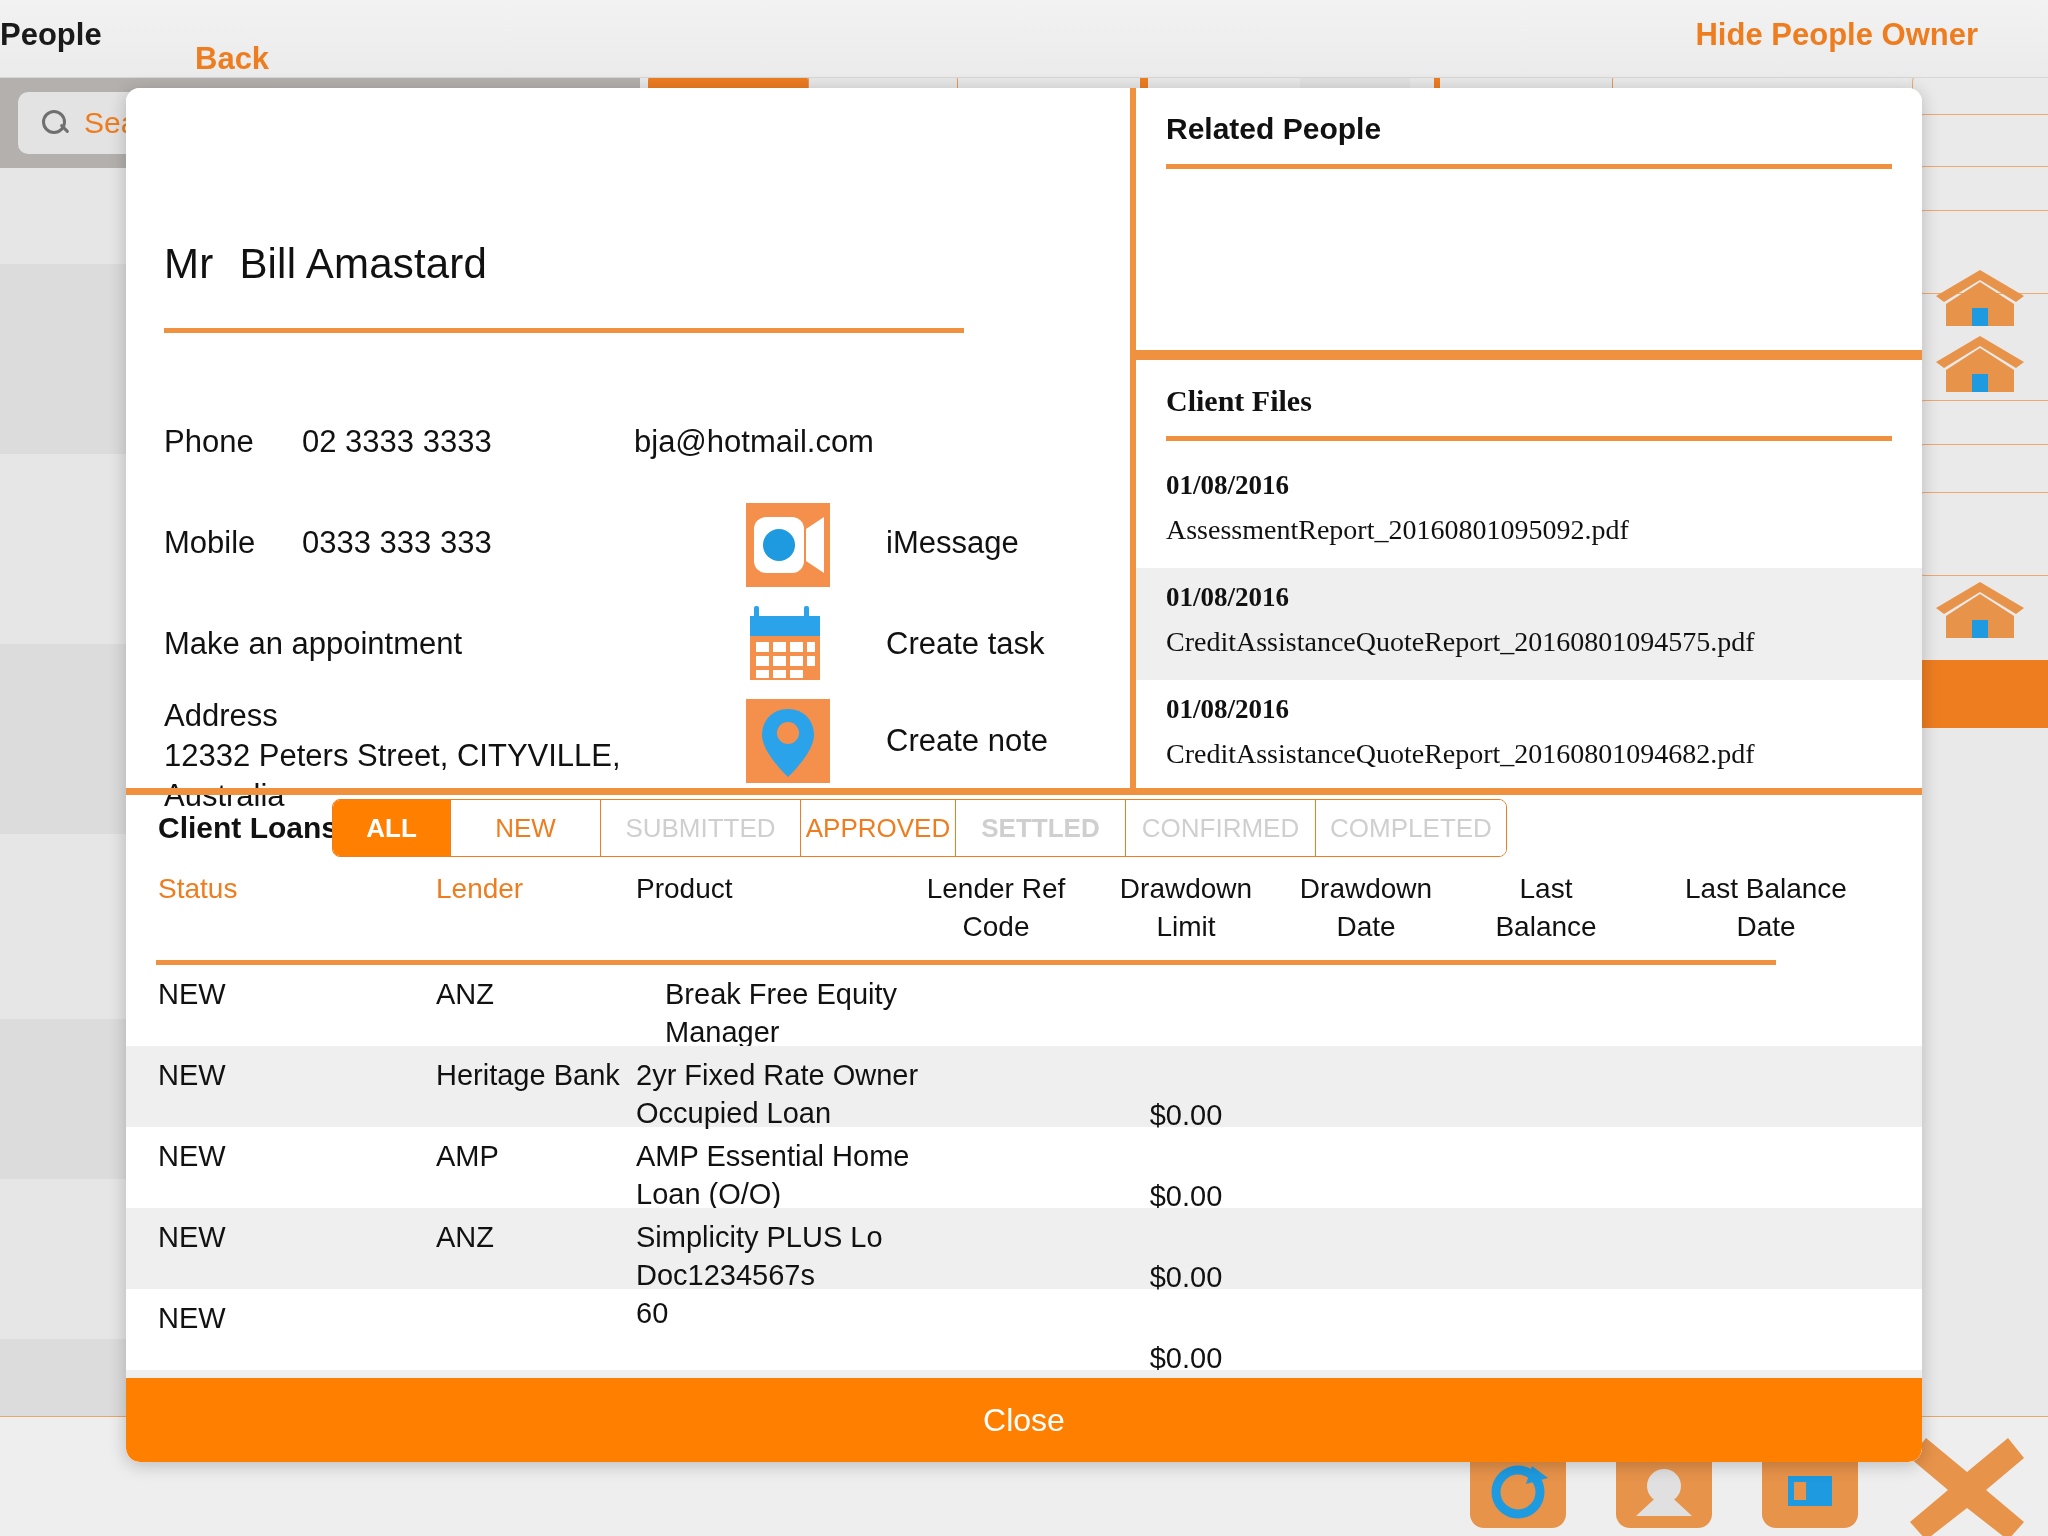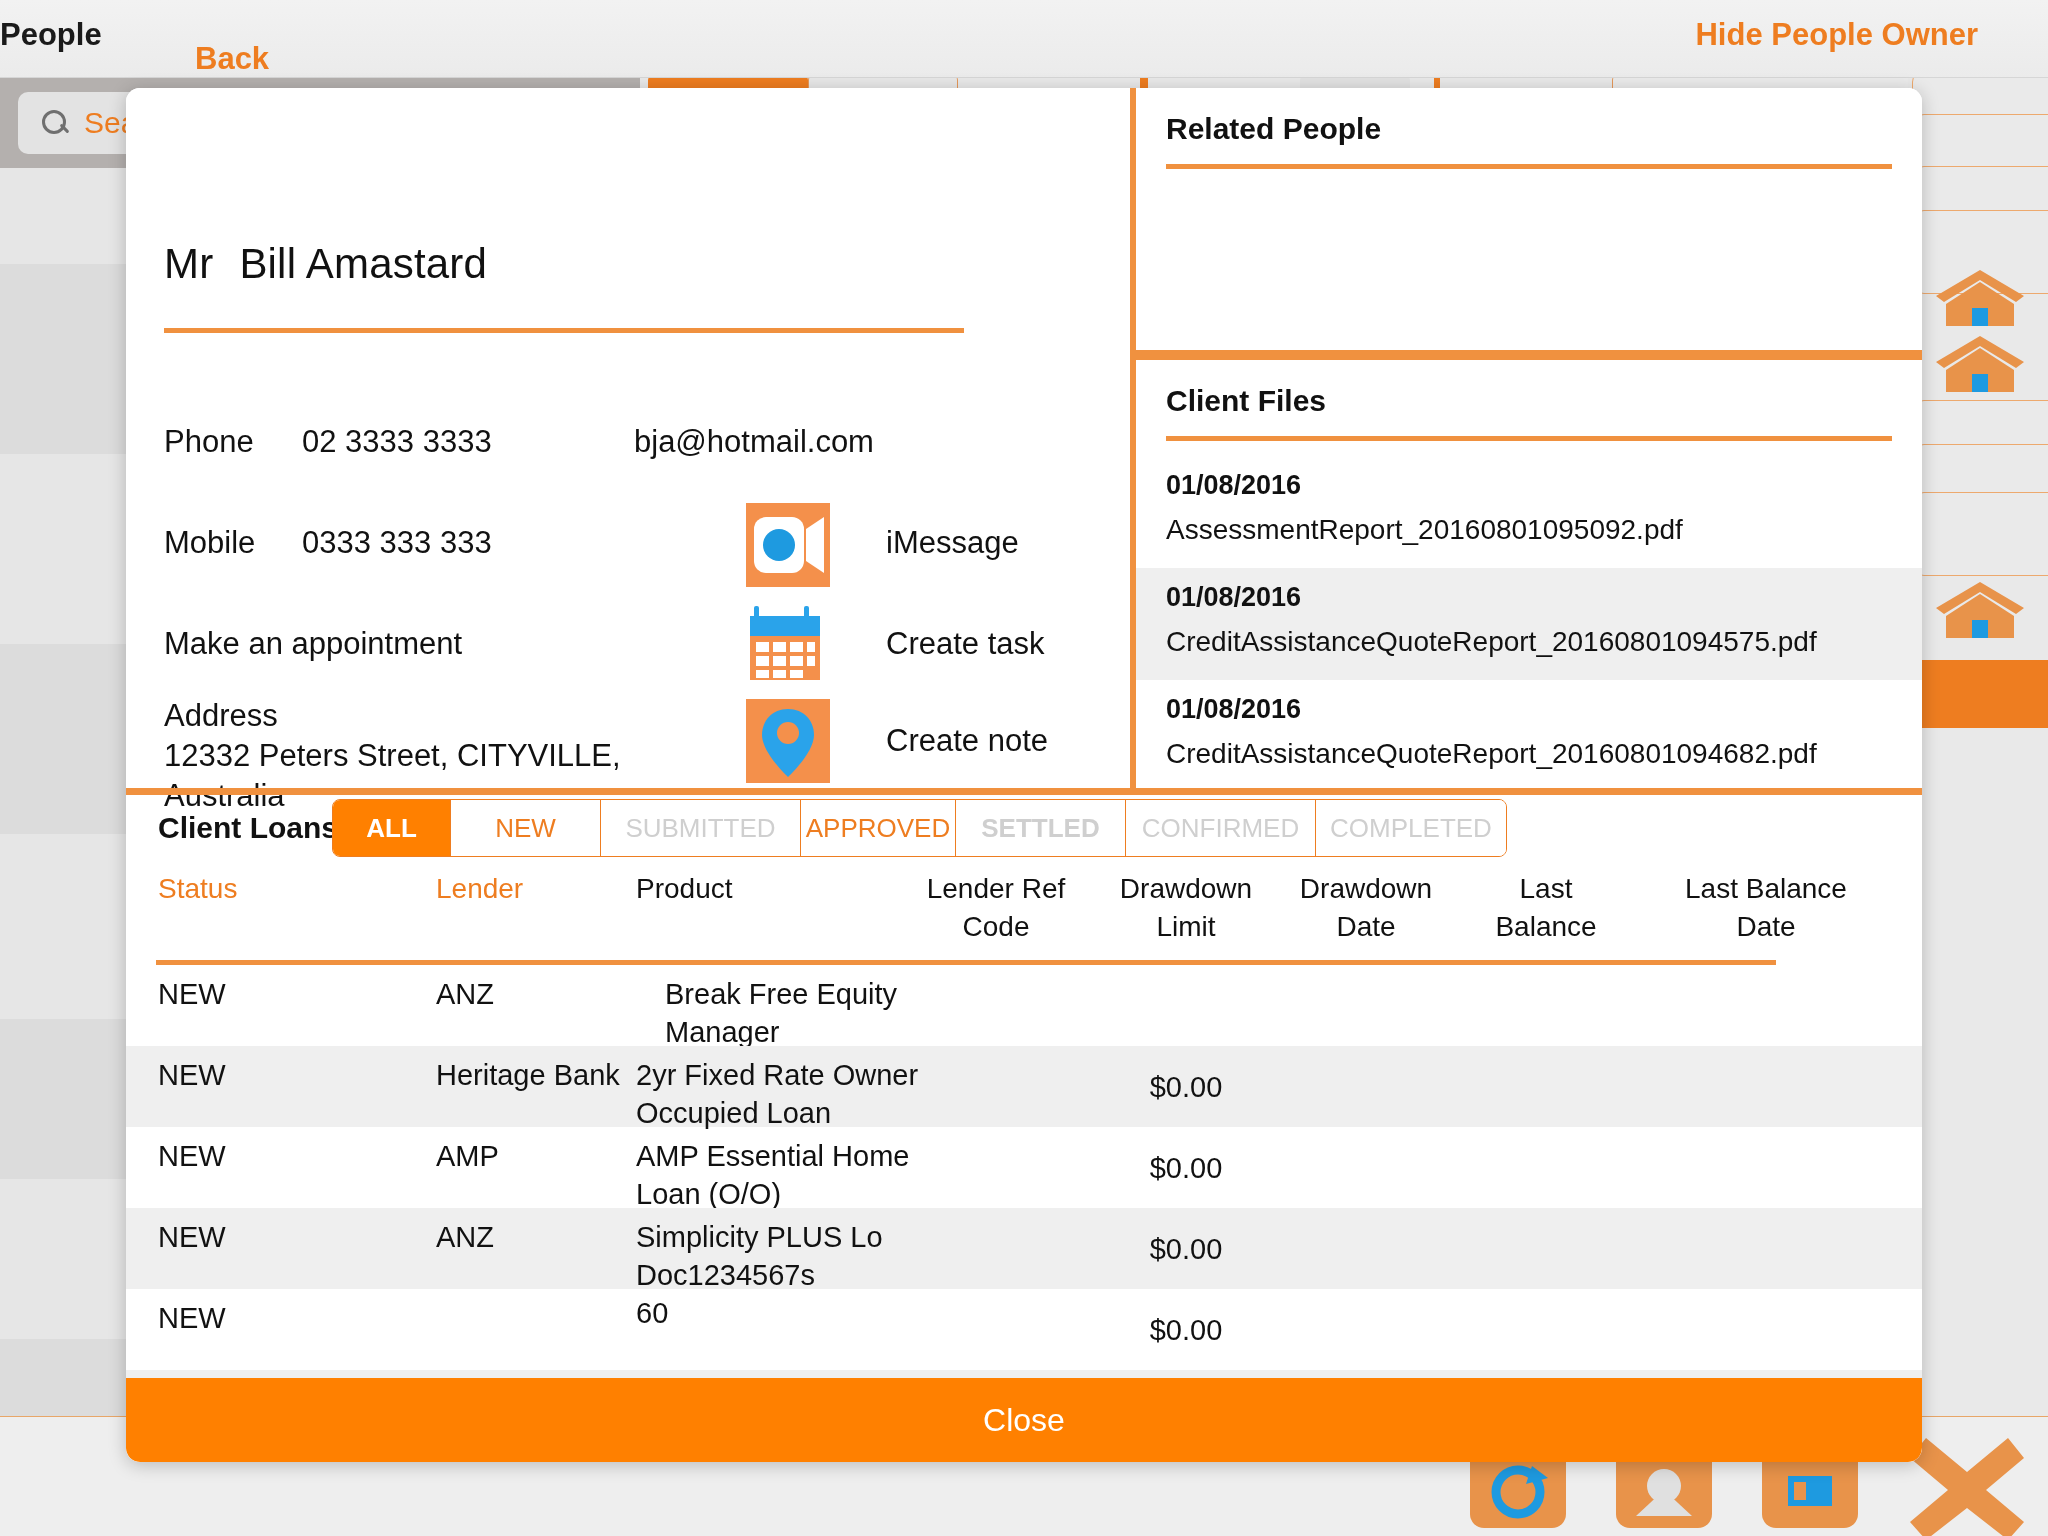--- a/index.html
+++ b/index.html
@@ -132,20 +132,21 @@
   }
 
   
   .related-pane {
     position: absolute; left: 1010px; top: 0; width: 786px; height: 262px;
     background: #fff;
   }
   .files-pane {
     position: absolute; left: 1010px; top: 272px; width: 714px; height: 428px;
     background: #fff;
+    font-family: Liberation Serif, serif;
   }
   .pane-title {
     position: absolute; left: 30px; top: 24px;
     font-size: 30px; font-weight: bold; color: #111;
   }
   .pane-rule {
     position: absolute; left: 30px; top: 76px; width: 726px; height: 5px;
     background: #f0913f;
   }
   .pane-sep {
@@ -194,21 +195,21 @@
   .thead-rule {
     position: absolute; left: 30px; top: 872px; width: 1620px; height: 5px;
     background: #f0913f;
   }
 
   .lrow { position: absolute; left: 0; width: 1796px; }
   .lrow.alt { background: #efefef; }
   .cell {
     position: absolute; font-size: 29px; color: #111; line-height: 38px;
   }
-  .cell.center { text-align: center; }
+  .cell.center { text-align: center; margin-top: 28px; }
 
   
   .close-btn {
     position: absolute; left: 0; bottom: 0; width: 1796px; height: 84px;
     background: #ff8000; color: #fff; font-size: 32px;
     display: flex; align-items: center; justify-content: center;
     border-radius: 0 0 14px 14px;
   }
 </style>
 </head>

